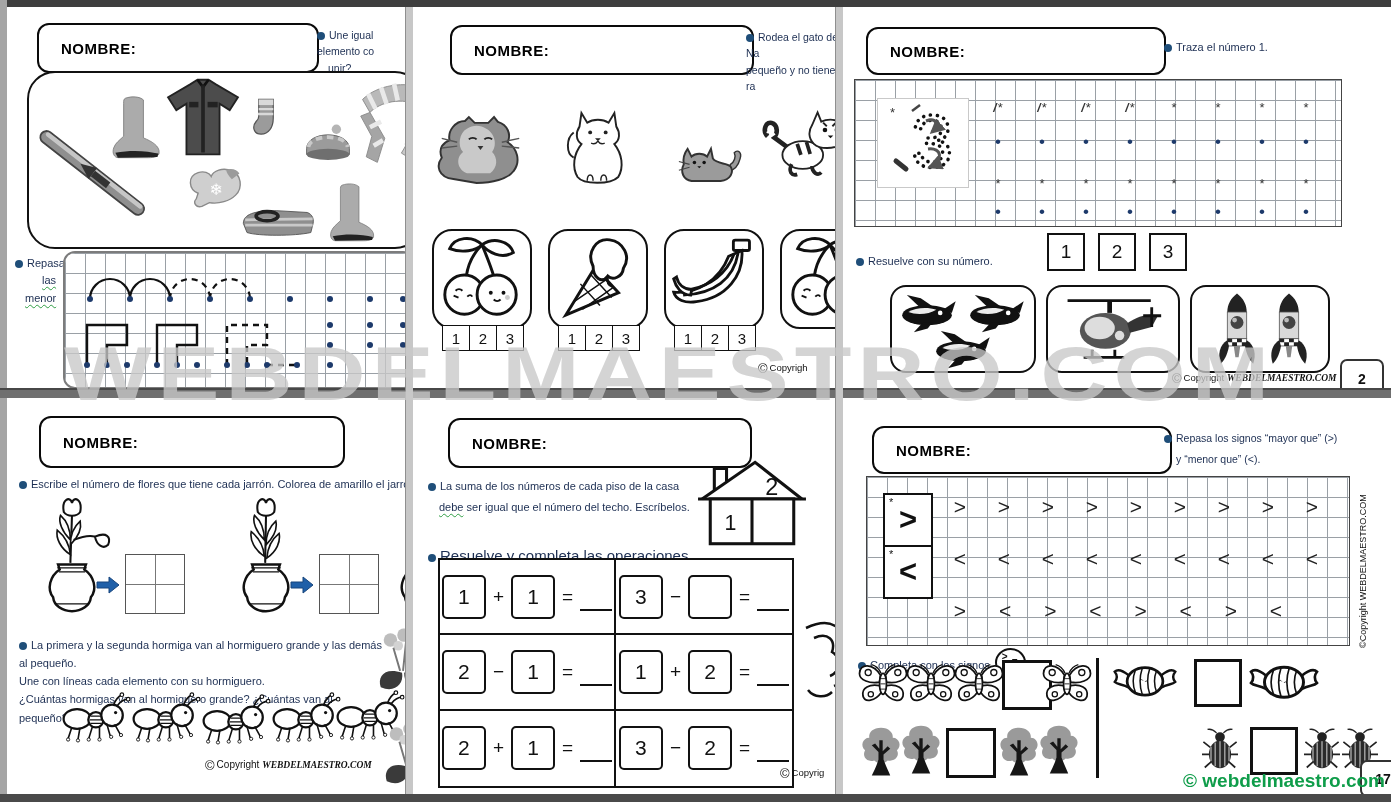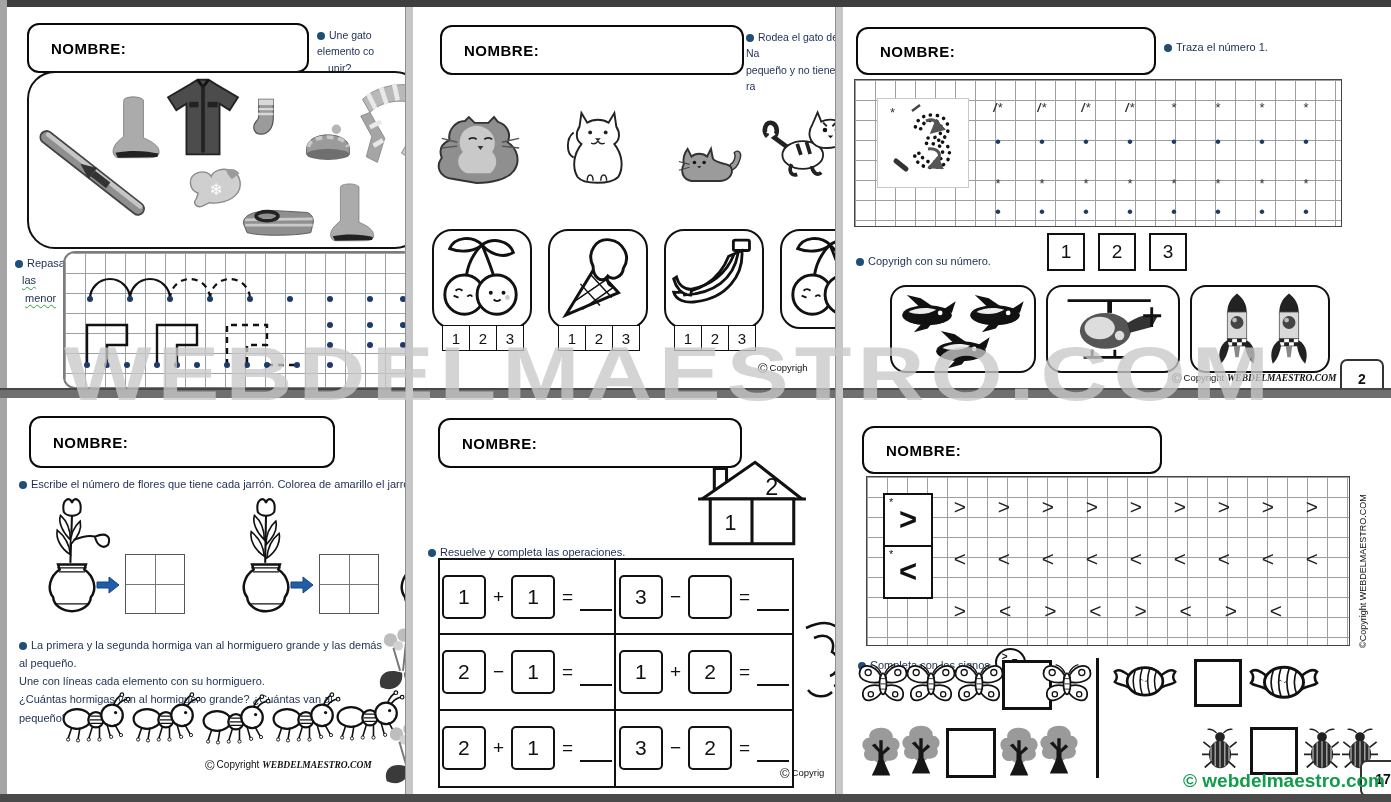--- a/index.html
+++ b/index.html
@@ -1,20 +1,20 @@
 <!DOCTYPE html>
 <html><head>
 <meta charset="utf-8">
 <style>
   html,body{margin:0;padding:0;background:#e8e8e8;font-family:"Liberation Sans",sans-serif;}
   .canvas{position:relative;width:1391px;height:802px;background:#ffffff;overflow:hidden;}
   .abs{position:absolute;}
   .page{position:absolute;background:#fff;overflow:hidden;}
   .strip{position:absolute;}
-  .nombre-box{position:absolute;border:2px solid #0a0a0a;border-radius:12px;background:#fff;display:flex;align-items:center;}
+  .nombre-box{position:absolute;border:2px solid #0a0a0a;border-radius:12px;background:#fff;display:flex;align-items:center;margin-left:10px;}
   .nombre-label{font-weight:bold;font-size:15px;letter-spacing:.5px;color:#000;padding-left:22px;}
   .instr{font-size:10.5px;color:#1c2e52;line-height:1.55;}
   .bul{display:inline-block;width:8px;height:8px;border-radius:50%;background:#1f4e79;margin-right:4px;vertical-align:-1px;}
   .gridwrap{position:absolute;border:2px solid #7c7c7c;border-radius:12px;overflow:hidden;background:#fff;}
   .gridwrap.square{border-radius:0;border:1.5px solid #444;}
   .gridbg{position:absolute;inset:0;background-image:linear-gradient(#9aa0a6 1px,transparent 1px),linear-gradient(90deg,#9aa0a6 1px,transparent 1px);background-size:20px 20px;}
   .wm{position:absolute;left:64px;top:330px;font-size:76px;font-weight:bold;color:rgba(200,200,200,.78);letter-spacing:5px;transform:scaleX(1.22);transform-origin:left center;white-space:nowrap;z-index:50;pointer-events:none;}
   .credit{position:absolute;right:6px;top:770px;font-size:19px;font-weight:bold;color:#0f9d4a;z-index:60;text-decoration:none;}
   .frame{position:absolute;border:2.5px solid #111;border-radius:28px;background:#fff;overflow:hidden;}
   .card{position:absolute;border:2.5px solid #111;border-radius:20px;background:#fff;}
@@ -273,21 +273,21 @@
 </defs>
 </svg>
 
 <div class="canvas">
 
   <div class="page" style="left:7px;top:7px;width:398px;height:381px;">
     <div class="nombre-box" style="left:20px;top:16px;width:278px;height:46px;">
       <span class="nombre-label">NOMBRE:</span>
     </div>
     <div class="instr abs" style="left:310px;top:20px;width:90px;">
-      <span class="bul"></span><span>Une gato elemento co</span><br>
+      <span class="bul"></span><span>Une igual elemento co</span><br>
       <span style="margin-left:11px;">unir?</span>
     </div>
     <div class="frame" style="left:20px;top:64px;width:392px;height:174px;">
       <div class="abs" style="left:-4px;top:88px;width:132px;transform:rotate(38deg);"><svg width="132" height="23" viewBox="0 0 150 26">
             <use href="#sym-ski"></use>
           </svg></div>
       <div class="abs" style="left:78px;top:22px;"><svg width="58" height="66" viewBox="0 0 70 80">
             <use href="#sym-boot"></use>
           </svg></div>
       <div class="abs" style="left:128px;top:4px;"><svg width="92" height="81" viewBox="0 0 100 88">
@@ -307,21 +307,21 @@
           </svg></div>
       <div class="abs" style="left:210px;top:134px;"><svg width="78" height="31" viewBox="0 0 84 34">
             <use href="#sym-sandal"></use>
           </svg></div>
       <div class="abs" style="left:296px;top:106px;"><svg width="54" height="68" viewBox="0 0 70 80">
             <use href="#sym-boot"></use>
           </svg></div>
     </div>
     <div class="abs" style="left:8px;top:250px;width:52px;">
       <div class="seriesword"><span class="bul"></span><span>Repasa</span></div>
-      <div class="seriesword wavy" style="margin:5px 0 0 7px;">las</div>
+      <div class="seriesword wavy" style="margin:5px 0 0 27px;">las</div>
       <div class="seriesword wavy" style="margin:6px 0 0 10px;">menor</div>
     </div>
     <div class="gridwrap" style="left:56px;top:244px;width:348px;height:134px;">
       <div class="gridbg"></div>
       <svg class="abs" width="348" height="134" viewBox="0 0 348 134" style="left:0;top:0;">
         <path d="M25,46 A20,20 0 0 1 65,46 M65,46 A20,20 0 0 1 105,46" fill="none" stroke="#111" stroke-width="2.2"></path>
         <path d="M105,46 A20,20 0 0 1 145,46 M145,46 A20,20 0 0 1 185,46" fill="none" stroke="#111" stroke-width="2.2" stroke-dasharray="6 5"></path>
         <g fill="#1d3a6b">
             <circle cx="25" cy="46" r="3"></circle>
             <circle cx="65" cy="46" r="3"></circle>
@@ -474,21 +474,21 @@
           <span class="mk"><span class="dot">•</span></span>
           <span class="mk"><span class="dot">•</span></span>
           <span class="mk"><span class="dot">•</span></span>
           <span class="mk"><span class="dot">•</span></span>
           <span class="mk"><span class="dot">•</span></span>
           <span class="mk"><span class="dot">•</span></span>
           <span class="mk"><span class="dot">•</span></span>
       </div>
     </div>
     <div class="instr abs" style="left:14px;top:246px;width:220px;font-size:11px;">
-      <span class="bul"></span><span>Copyrigh con su número.</span>
+      <span class="bul"></span><span>Resuelve con su número.</span>
     </div>
     <div class="numbox" style="left:205px;top:226px;">1</div>
     <div class="numbox" style="left:256px;top:226px;">2</div>
     <div class="numbox" style="left:307px;top:226px;">3</div>
     <div class="groupbox" style="left:48px;top:278px;width:142px;height:84px;">
       <div class="abs" style="left:4px;top:4px;"><svg width="62" height="43" viewBox="0 0 80 55">
             <use href="#sym-plane"></use>
           </svg></div>
       <div class="abs" style="left:72px;top:4px;"><svg width="62" height="43" viewBox="0 0 80 55">
             <use href="#sym-plane"></use>
@@ -567,34 +567,38 @@
           <use href="#sym-plant"></use>
         </svg></div>
     <div class="abs" style="left:374px;top:326px;"><svg width="58" height="78" viewBox="0 0 60 80">
           <use href="#sym-plant"></use>
         </svg></div>
   </div>
 
   <div class="page" style="left:412px;top:396px;width:423px;height:398px;">
     <div class="nombre-box" style="left:26px;top:22px;width:300px;height:46px;">
       <span class="nombre-label">NOMBRE:</span>
+    </div>
+    <div class="instr abs" style="left:16px;top:80px;width:300px;font-size:11px;line-height:1.9;">
+      <span class="bul"></span><span>La suma de los números de cada piso de la casa</span><br>
+      <span class="wavy" style="margin-left:11px;">debe</span><span> ser igual que el número del techo. Escríbelos.</span>
     </div>
     <div class="arrow-blue" style="left:326px;top:96px;"><svg width="32" height="26" viewBox="0 0 26 22">
           <path d="M2,8 L14,8 L14,3 L24,11 L14,19 L14,14 L2,14 Z" fill="#1f5fa8" stroke="#17457c"></path>
         </svg></div>
     <svg class="abs" width="112" height="94" viewBox="0 0 110 92" style="left:284px;top:60px;">
       <path d="M18,34 L18,12 L30,12 L30,25" fill="none" stroke="#111" stroke-width="3"></path>
       <path d="M6,42 L58,6 L104,42" fill="#fff" stroke="#111" stroke-width="3"></path>
       <line x1="2" y1="42" x2="108" y2="42" stroke="#111" stroke-width="3"></line>
       <rect x="14" y="42" width="82" height="44" fill="#fff" stroke="#111" stroke-width="3"></rect>
       <line x1="55" y1="42" x2="55" y2="86" stroke="#111" stroke-width="3"></line>
       <text x="68" y="38" font-size="23" fill="#111">2</text>
       <text x="28" y="73" font-size="21" fill="#111">1</text>
     </svg>
-    <div class="instr abs" style="left:16px;top:148px;width:300px;font-size:11px;">
+    <div class="instr abs" style="left:16px;top:148px;width:300px;font-size:15px;">
       <span class="bul"></span><span>Resuelve y completa las operaciones.</span>
     </div>
     <div class="abs" style="left:26px;top:162px;width:352px;height:226px;border:2.5px solid #111;display:grid;grid-template-columns:1fr 1fr;grid-template-rows:1fr 1fr 1fr;background:#fff;">
       <div class="opcell">
         <div class="opbox">1</div>
           <span class="opsym">+</span>
           <div class="opbox">1</div>
           <span class="opsym">=</span>
           <div class="opblank"></div>
       </div>
@@ -640,20 +644,24 @@
       <path d="M10,76 C16,84 28,84 34,78" fill="none" stroke="#111" stroke-width="2.5"></path>
     </svg>
     <div class="copyline" style="left:368px;top:370px;">
       <span class="c">©</span><span>Copyrig</span>
     </div>
   </div>
 
   <div class="page" style="left:842px;top:396px;width:549px;height:398px;">
     <div class="nombre-box" style="left:20px;top:30px;width:296px;height:44px;">
       <span class="nombre-label">NOMBRE:</span>
+    </div>
+    <div class="instr abs" style="left:322px;top:32px;width:210px;line-height:2;">
+      <span class="bul"></span><span>Repasa los signos “mayor que” (&gt;)</span><br>
+      <span style="margin-left:12px;">y “menor que” (&lt;).</span>
     </div>
     <div class="gridwrap square" style="left:24px;top:80px;width:482px;height:168px;">
       <div class="gridbg"></div>
       <div class="exbox" style="left:16px;top:16px;">
           <span class="exstar">*</span>
           <span>&gt;</span>
         </div>
       <div class="exbox" style="left:16px;top:68px;">
           <span class="exstar">*</span>
           <span>&lt;</span>

